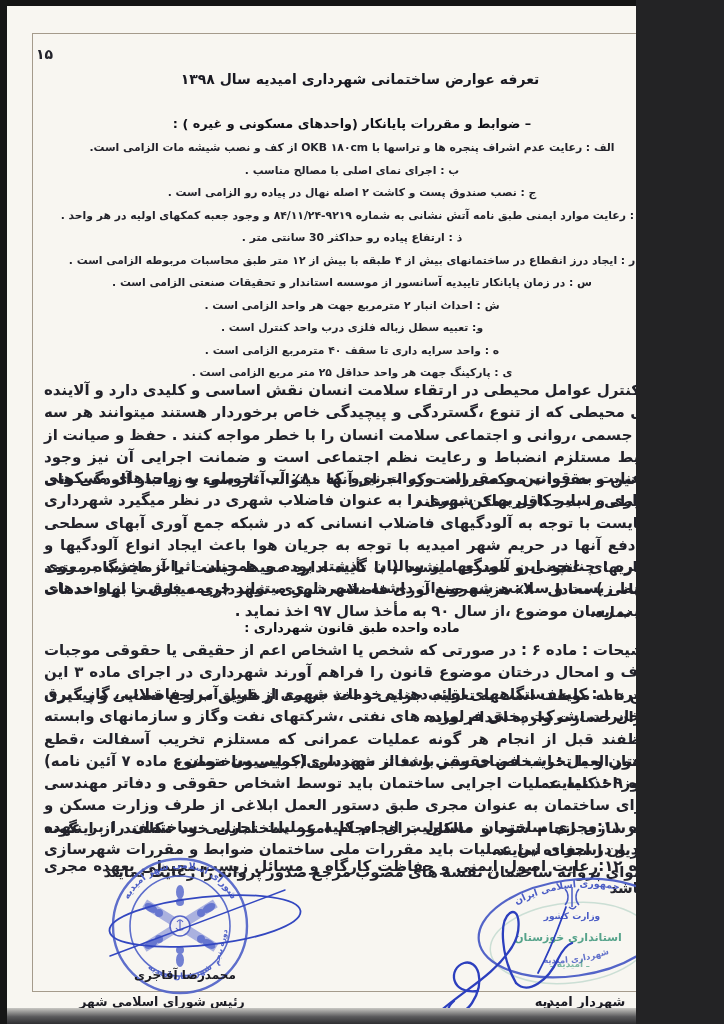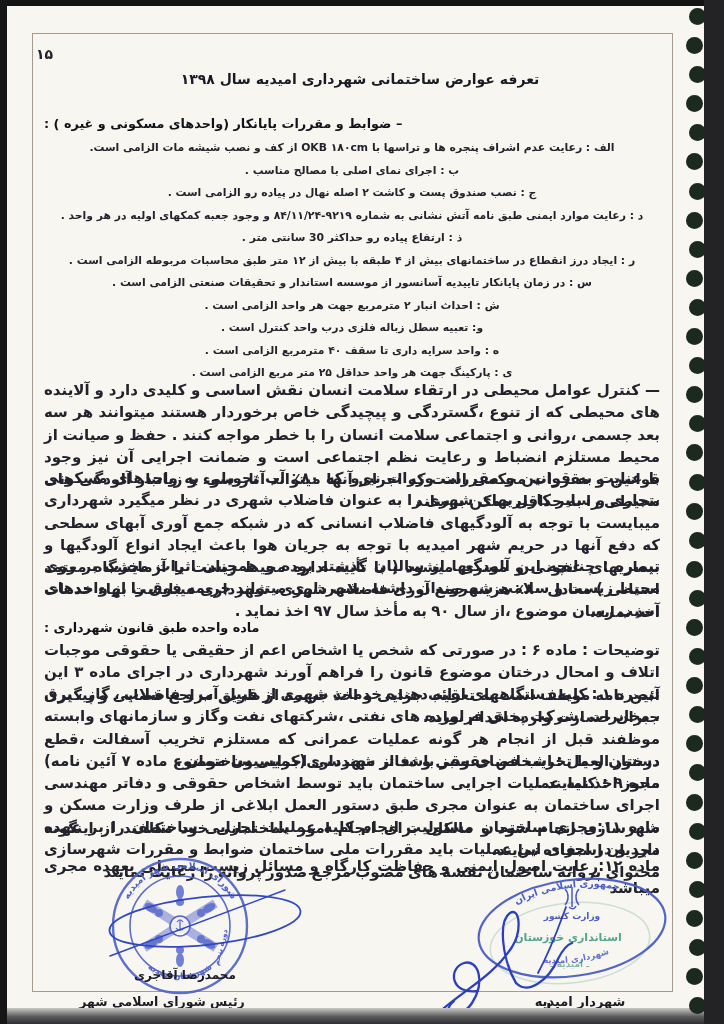--- a/index.html
+++ b/index.html
@@ -1,27 +1,27 @@
 <!DOCTYPE html>
 <html lang="fa"><head>
 <meta charset="utf-8">
 <style>
   html,body{margin:0;padding:0;}
   body{background:#232325;font-family:"DejaVu Sans",sans-serif;}
-  .page{position:relative;width:704px;height:1024px;overflow:hidden;background:#ffffff;}
+  .page{position:relative;width:636px;height:1024px;overflow:hidden;background:#ffffff;}
   .edge-top{position:absolute;left:0;top:0;width:724px;height:6px;background:#141414;z-index:5;}
   .edge-left{position:absolute;left:0;top:0;width:7px;height:1024px;background:#161616;z-index:5;}
   .edge-bottom{position:absolute;left:0;top:1008px;width:724px;height:16px;
     background:linear-gradient(#c9c8c4,#59595b 55%,#2f2f31);z-index:4;}
   .paper{position:absolute;left:7px;top:6px;width:717px;height:1002px;background:#f8f6f1;z-index:1;}
   .frame{position:absolute;left:32px;top:33px;width:639px;height:957px;border:1px solid #a59b8c;z-index:1;}
   .txt{position:absolute;direction:rtl;color:#23232b;font-weight:700;z-index:2;}
   .page-number{left:36px;top:46px;font-size:14px;}
   .doc-title{left:120px;top:71px;width:480px;text-align:center;font-size:14px;color:#1a1a22;}
-  .heading{left:44px;width:616px;text-align:left;font-size:12.8px;color:#121219;}
+  .heading{left:44px;width:616px;text-align:center;font-size:12.8px;color:#121219;}
   .line{left:44px;width:616px;text-align:center;font-size:10.8px;white-space:nowrap;}
   .para{left:44px;width:616px;text-align:justify;text-align-last:right;font-size:15px;
         line-height:22.3px;word-spacing:-1px;}
   .holes{position:absolute;left:689px;top:8px;z-index:6;}
   .hole{width:17px;height:17px;border-radius:50%;background:#1c291f;margin-bottom:12.1px;}
   .stamp-svg{position:absolute;z-index:2;}
   .stamp-left{left:85px;top:848px;}
   .stamp-right{left:420px;top:855px;}
   svg text{font-family:"DejaVu Sans",sans-serif;font-weight:bold;}
   .printed{position:absolute;direction:rtl;text-align:center;color:#1c1c24;font-weight:700;z-index:3;margin-top:48px;}

